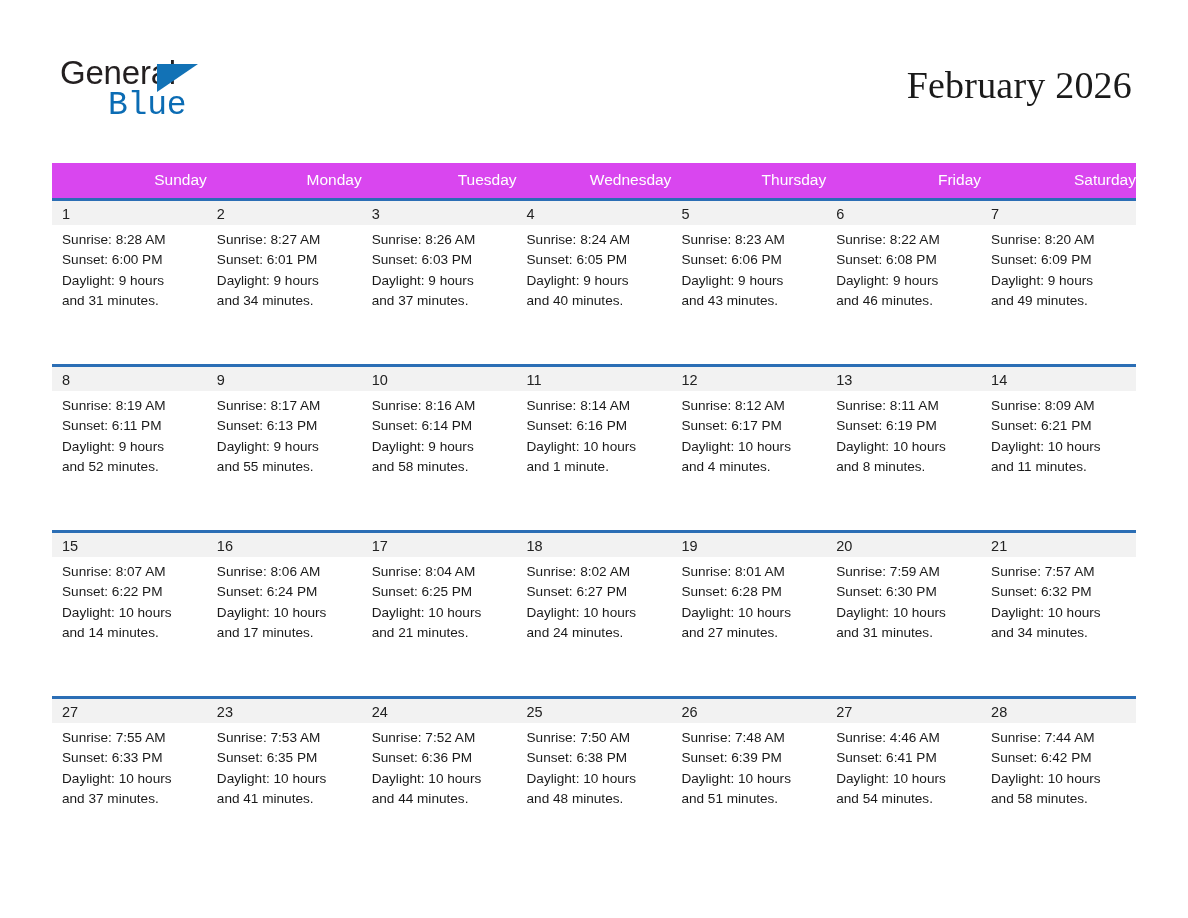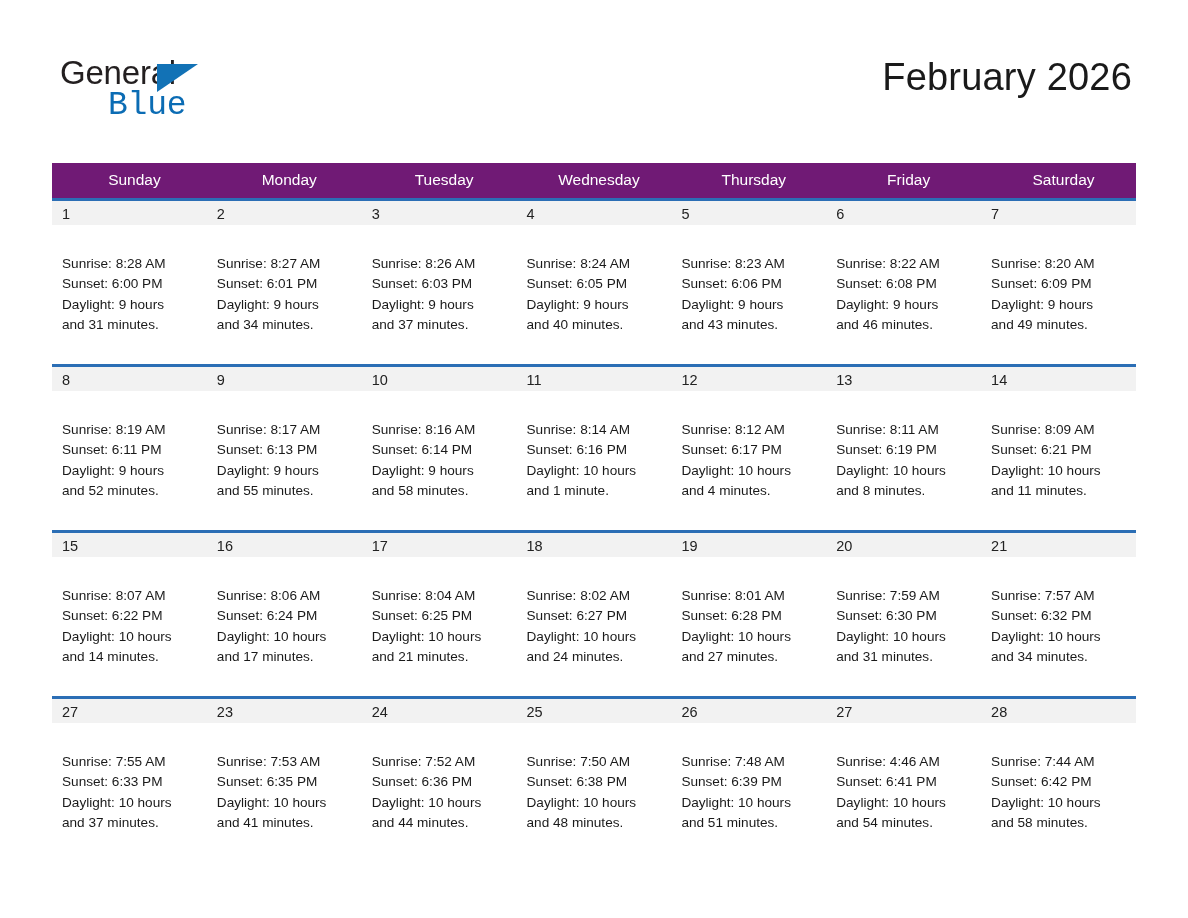--- a/index.html
+++ b/index.html
@@ -61,22 +61,23 @@
     top: 8px;
     width: 0;
     height: 0;
     border-top: 28px solid #1272b6;
     border-right: 41px solid transparent;
   }
 
   .title-block {
     position: absolute;
     right: 4px;
-    top: 48px;
+    top: 56px;
     text-align: right;
+    font-family: Liberation Serif, serif;
   }
   .cal-title {
     font-size: 38px;
     color: #1a1a1a;
     line-height: 1.15;
     font-weight: normal;
     margin: 0;
     letter-spacing: 0.2px;
   }
   .cal-subtitle {
@@ -87,25 +88,25 @@
     font-weight: normal;
   }
 
   
   .calendar {
     width: 1084px;
     border-collapse: collapse;
     table-layout: fixed;
   }
   .calendar th {
-    background: #701a75;
+    background: #d946ef;
     color: #ffffff;
     font-weight: normal;
     font-size: 15.5px;
-    text-align: center;
+    text-align: right;
     padding: 8px 0 9px 10px;
     height: 16px;
     vertical-align: middle;
     margin-top: 44px;
   }
   .calendar td {
     width: 154.85px;
     vertical-align: top;
     padding: 0;
     border-top: 3px solid #2b6eb5;
@@ -128,21 +129,20 @@
     padding: 4px 0 2px 10px;
     box-sizing: border-box;
   }
   .daynum {
     font-size: 14.5px;
     color: #222222;
     line-height: 18px;
   }
   .details {
     padding: 5px 6px 0 10px;
-    margin-top: 24px;
   }
   .details div {
     font-size: 13.6px;
     color: #1a1a1a;
     line-height: 20.3px;
     white-space: nowrap;
   }
 </style>
 </head>
 <body>

